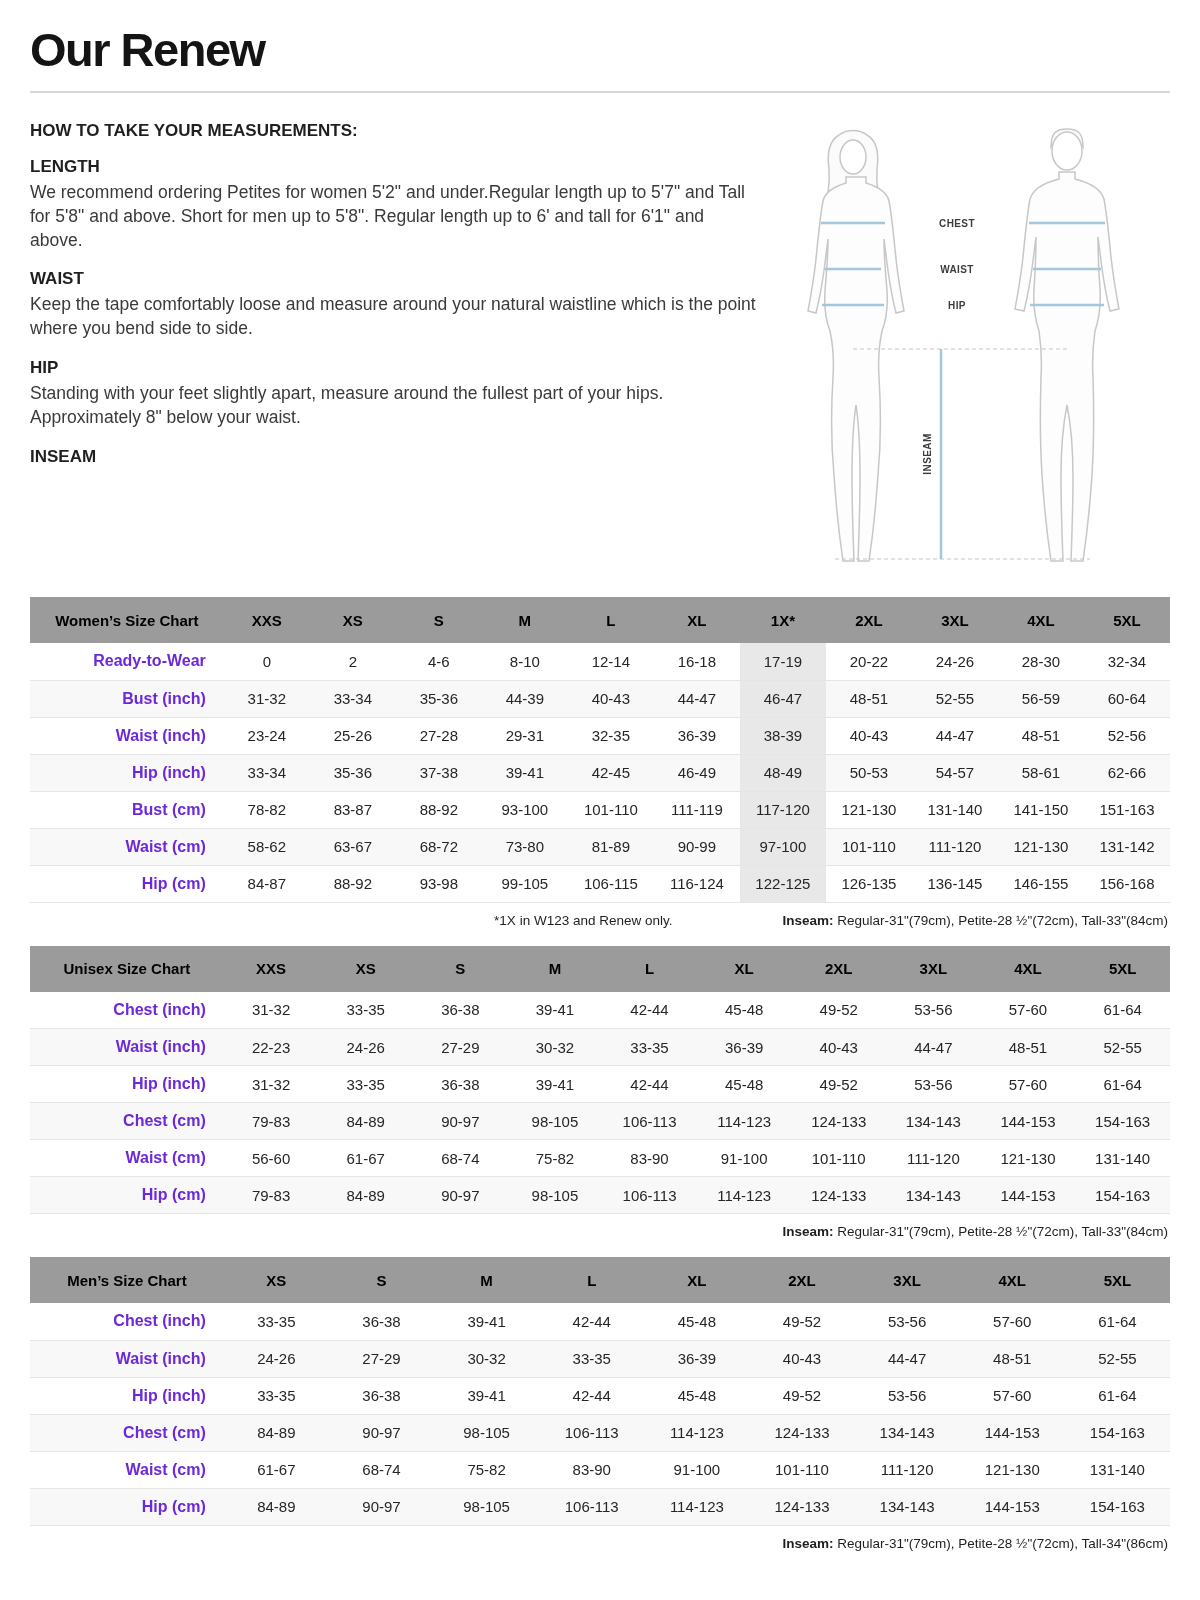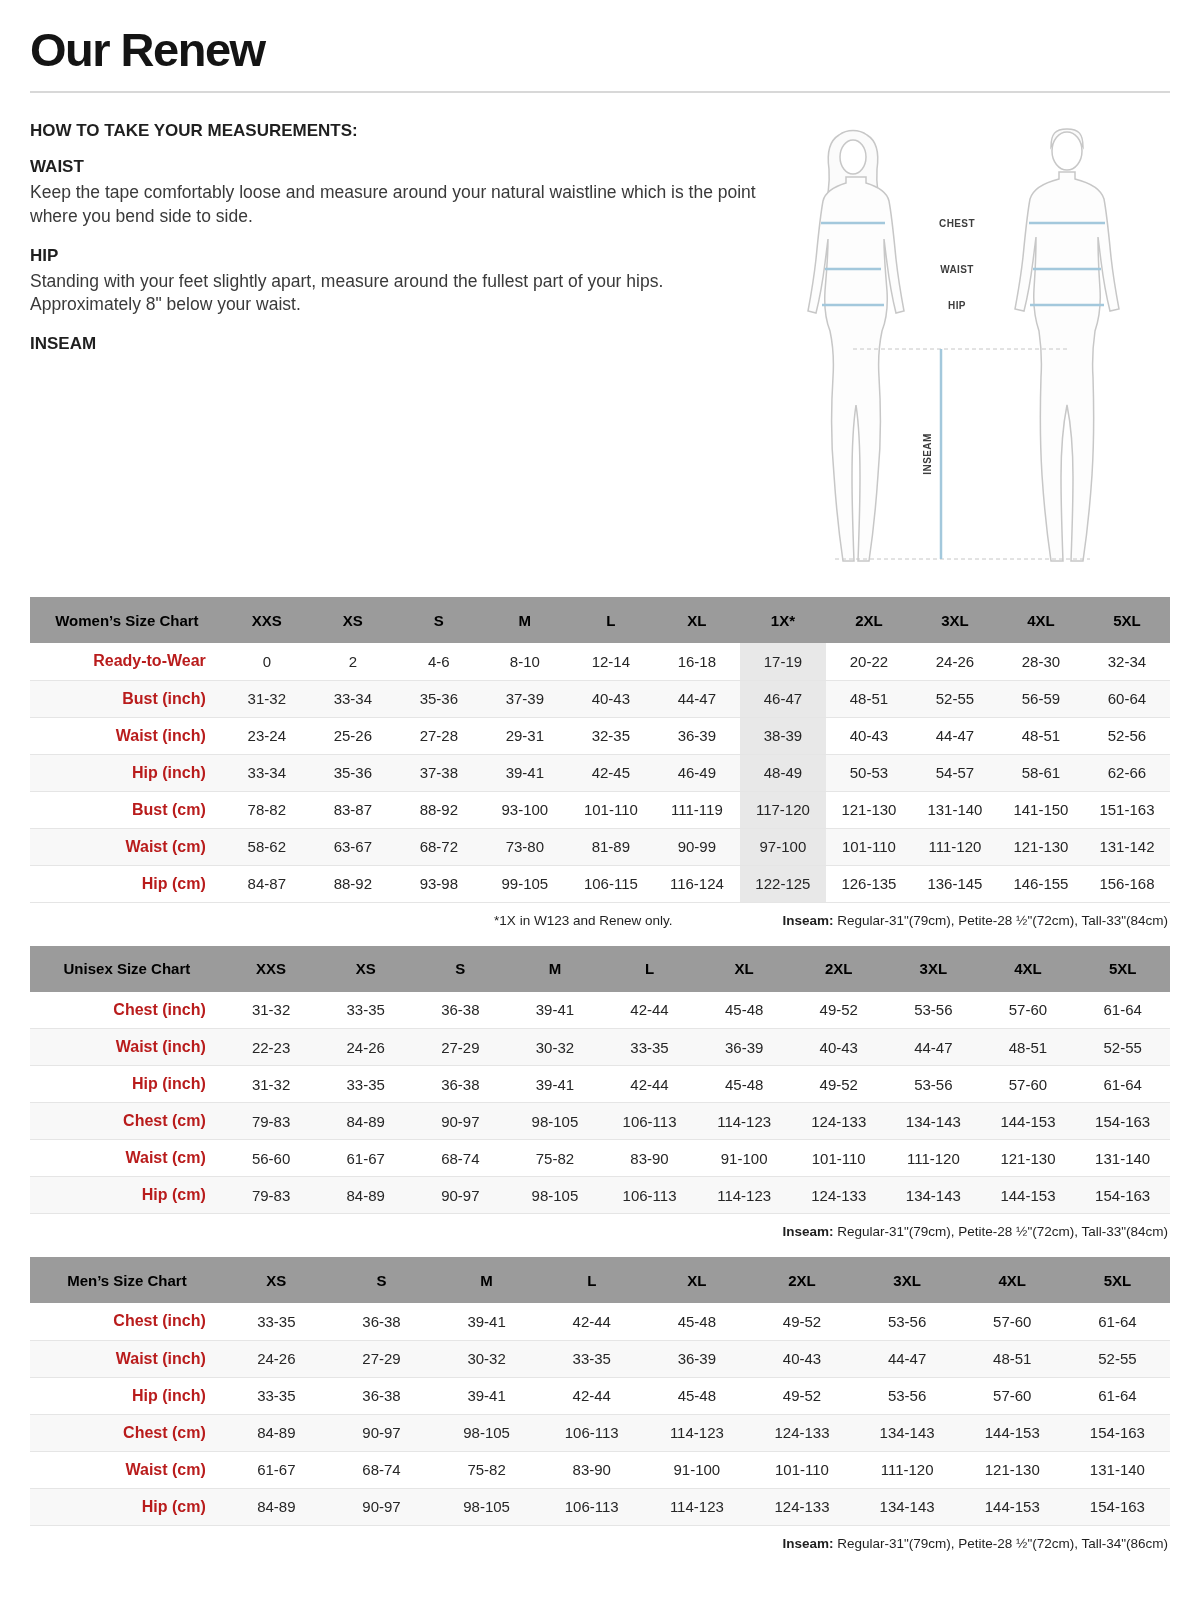--- a/index.html
+++ b/index.html
@@ -50,21 +50,21 @@
     text-align: center;
   }
   .size-table tbody tr { border-bottom: 1px solid #e5e5e5; }
   .size-table tbody tr:nth-child(even) th,
   .size-table tbody tr:nth-child(even) td { background: #f8f8f8; }
   .size-table tbody th.row-label {
     text-align: right;
     padding-right: 18px;
     font-size: 16px;
     font-weight: 700;
-    color: #b91c1c;
+    color: #6d28d9;
     height: 37px;
     background: #ffffff;
   }
   .size-table tbody tr:nth-child(even) th.row-label { background: #f8f8f8; }
   .size-table tbody td {
     text-align: center;
     font-size: 15px;
     color: #262626;
     height: 37px;
   }
@@ -87,20 +87,24 @@
 <div class="page">
 
   <h1 class="page-title">Our Renew</h1>
   <hr class="title-rule">
 
   <div class="top-row">
     <div class="howto">
       <h2 class="howto-heading">HOW TO TAKE YOUR MEASUREMENTS:</h2>
 
 
+      <div class="m-section">
+        <h3 class="m-title">LENGTH</h3>
+        <p class="m-body">We recommend ordering Petites for women 5'2" and under.Regular length up to 5'7" and Tall for 5'8" and above. Short for men up to 5'8". Regular length up to 6' and tall for 6'1" and above.</p>
+      </div>
 
       <div class="m-section">
         <h3 class="m-title">WAIST</h3>
         <p class="m-body">Keep the tape comfortably loose and measure around your natural waistline which is the point where you bend side to side.</p>
       </div>
 
       <div class="m-section">
         <h3 class="m-title">HIP</h3>
         <p class="m-body">Standing with your feet slightly apart, measure around the fullest part of your hips. Approximately 8" below your waist.</p>
       </div>
@@ -190,21 +194,21 @@
               <td class="cell">20-22</td>
               <td class="cell">24-26</td>
               <td class="cell">28-30</td>
               <td class="cell">32-34</td>
             </tr>
             <tr>
               <th class="row-label">Bust (inch)</th>
               <td class="cell">31-32</td>
               <td class="cell">33-34</td>
               <td class="cell">35-36</td>
-              <td class="cell">37-39</td>
+              <td class="cell">44-39</td>
               <td class="cell">40-43</td>
               <td class="cell">44-47</td>
               <td class="cell hl">46-47</td>
               <td class="cell">48-51</td>
               <td class="cell">52-55</td>
               <td class="cell">56-59</td>
               <td class="cell">60-64</td>
             </tr>
             <tr>
               <th class="row-label">Waist (inch)</th>

